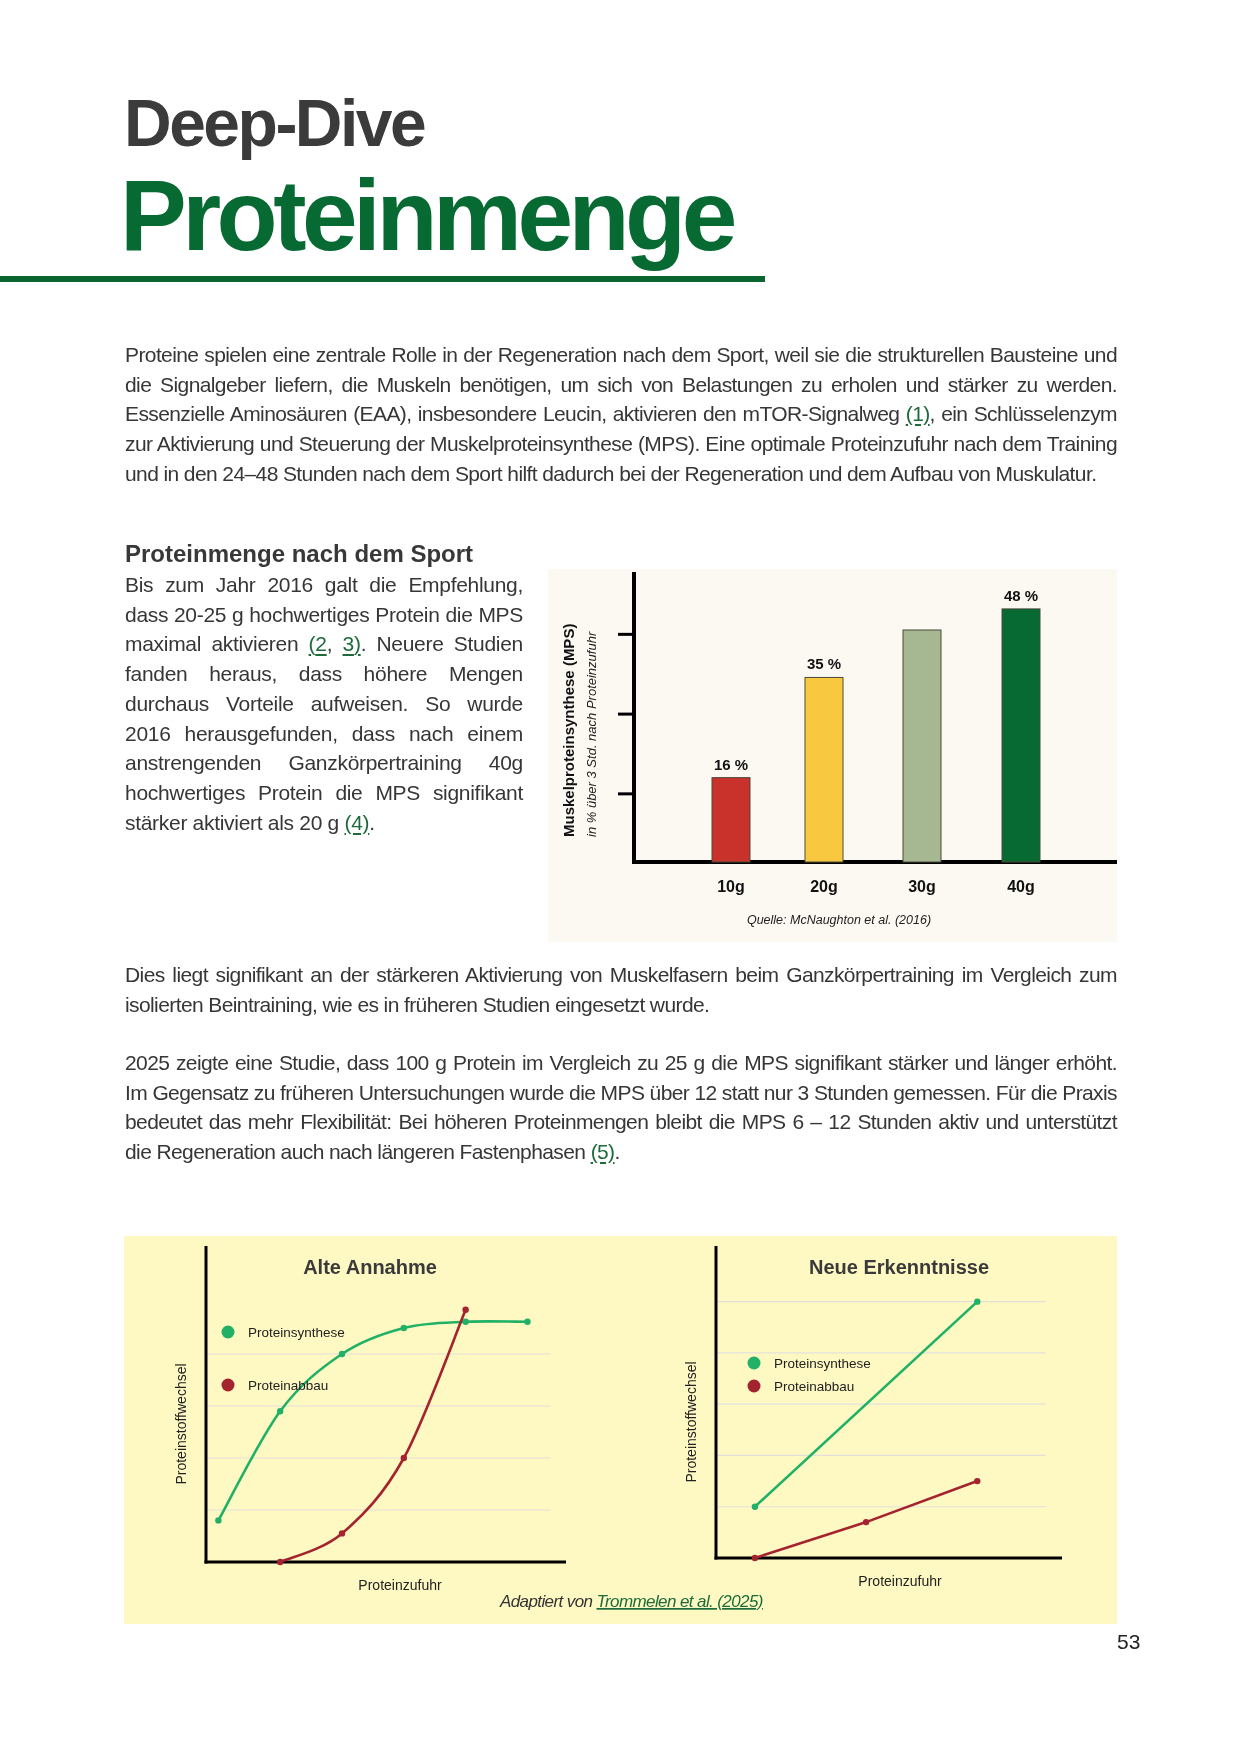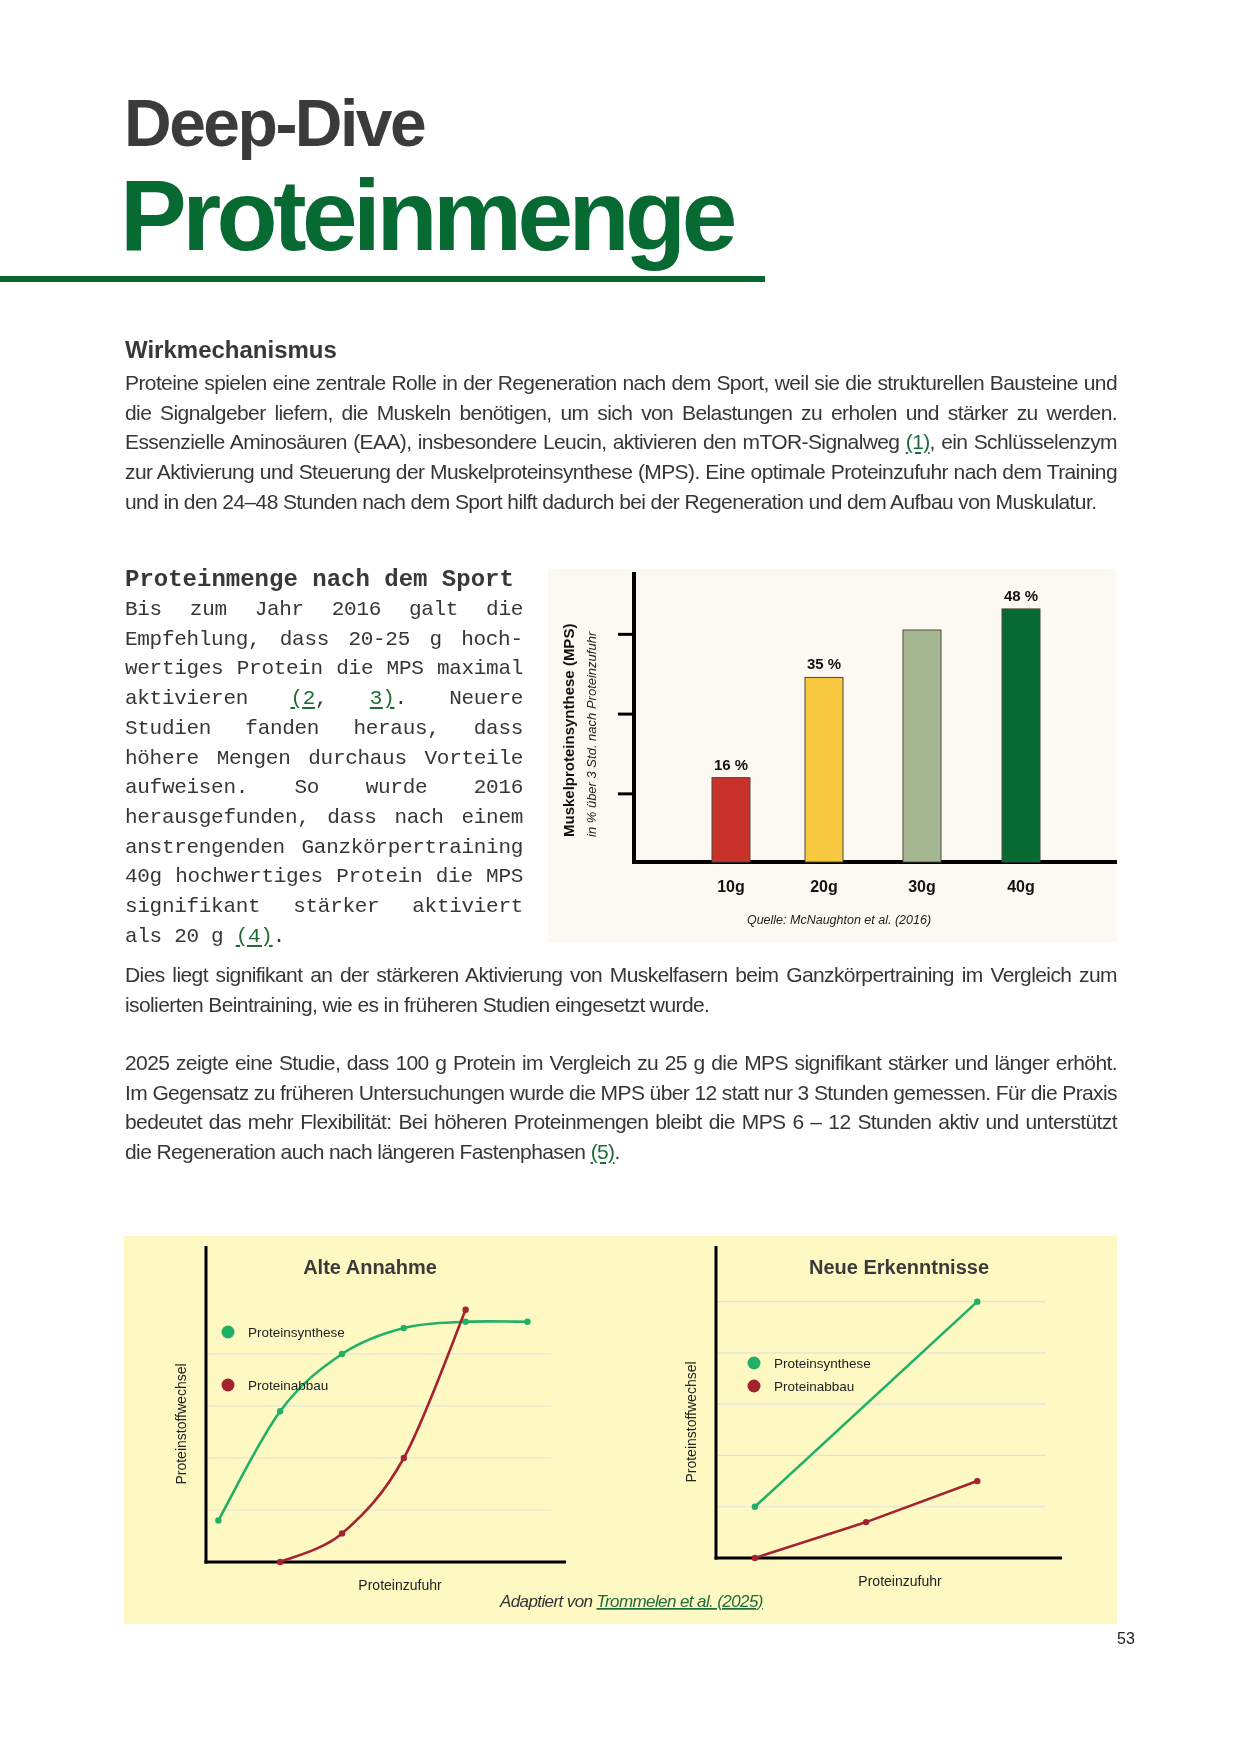--- a/index.html
+++ b/index.html
@@ -6,38 +6,37 @@
   body { width:1237px; height:1749px; position:relative; overflow:hidden;
          font-family:"Liberation Sans", "DejaVu Sans", sans-serif; color:#3a3a3a; }
   .abs { position:absolute; }
   .kicker { left:124px; top:88px; font-size:66px; font-weight:bold; color:#3b3b3b; letter-spacing:-2.5px; line-height:70px; }
   .title { left:120px; top:160px; font-size:100px; font-weight:bold; color:#086a33; letter-spacing:-4.5px; line-height:110px; }
   .rule { left:0; top:276px; width:765px; height:6px; background:#0b6531; }
   h2 { margin:0; font-size:24px; font-weight:bold; color:#383838; letter-spacing:0px; }
   .para { font-size:21px; line-height:29.7px; text-align:justify; color:#363636; letter-spacing:-0.6px; margin:0; }
   .ref { color:#1d6b3a; text-decoration:underline; text-underline-offset:3px; }
   .sec1 { left:125px; top:336px; width:992px; }
-  .sec2 { left:125px; top:566px; width:398px;font-family:Liberation Mono, monospace; }
+  .sec2 { left:125px; top:540px; width:398px; }
   .sec2 .para { letter-spacing:-0.3px; }
   .sec3 { left:125px; top:960px; width:992px; }
   .sec4 { left:125px; top:1048px; width:992px; }
   .panel-bar { left:548px; top:569px; width:569px; height:373px; background:#fcf9f3; }
   .panel-lines { left:124px; top:1236px; width:993px; height:388px; background:#fef9c3; }
-  .pagenum { left:1117px; top:1630px; font-size:16px; color:#222; }
+  .pagenum { left:1117px; top:1630px; font-size:21px; color:#222; }
   svg text { font-family:"Liberation Sans", "DejaVu Sans", sans-serif; }
 </style>
 </head>
 <body>
 
 <div class="abs kicker">Deep-Dive</div>
 <div class="abs title">Proteinmenge</div>
 <div class="abs rule"></div>
 
 <div class="abs sec1">
-  <h2>Wirkmechanismus</h2>
   <p class="para" style="margin-top:4px;"><span>Proteine spielen eine zentrale Rolle in der Regeneration nach dem Sport, weil sie die strukturellen Bausteine und die Signalgeber liefern, die Muskeln benötigen, um sich von Belastungen zu erholen und stärker zu werden. Essenzielle Aminosäuren (EAA), insbesondere Leucin, aktivieren den mTOR-Signalweg </span><a class="ref">(1)</a><span>, ein Schlüsselenzym zur Aktivierung und Steuerung der Muskel­proteinsynthese (MPS). Eine optimale Proteinzufuhr nach dem Training und in den 24–48 Stunden nach dem Sport hilft dadurch bei der Regeneration und dem Aufbau von Muskulatur.</span></p>
 </div>
 
 <div class="abs sec2">
   <h2>Proteinmenge nach dem Sport</h2>
   <p class="para" style="margin-top:2px;"><span>Bis zum Jahr 2016 galt die Empfehlung, dass 20-25 g hoch­wertiges Protein die MPS maximal aktivieren </span><span class="ref">(</span><a class="ref">2</a><span>, </span><a class="ref">3</a><span class="ref">)</span><span>. Neuere Studien fanden heraus, dass höhere Mengen durchaus Vorteile aufweisen. So wurde 2016 herausgefunden, dass nach einem anstrengenden Ganz­körpertraining 40g hochwertiges Protein die MPS signifikant stärker aktiviert als 20 g </span><a class="ref">(4)</a><span>.</span></p>
 </div>
 
 <div class="abs panel-bar">
   <svg id="barchart" width="569" height="373" viewBox="0 0 569 373">

